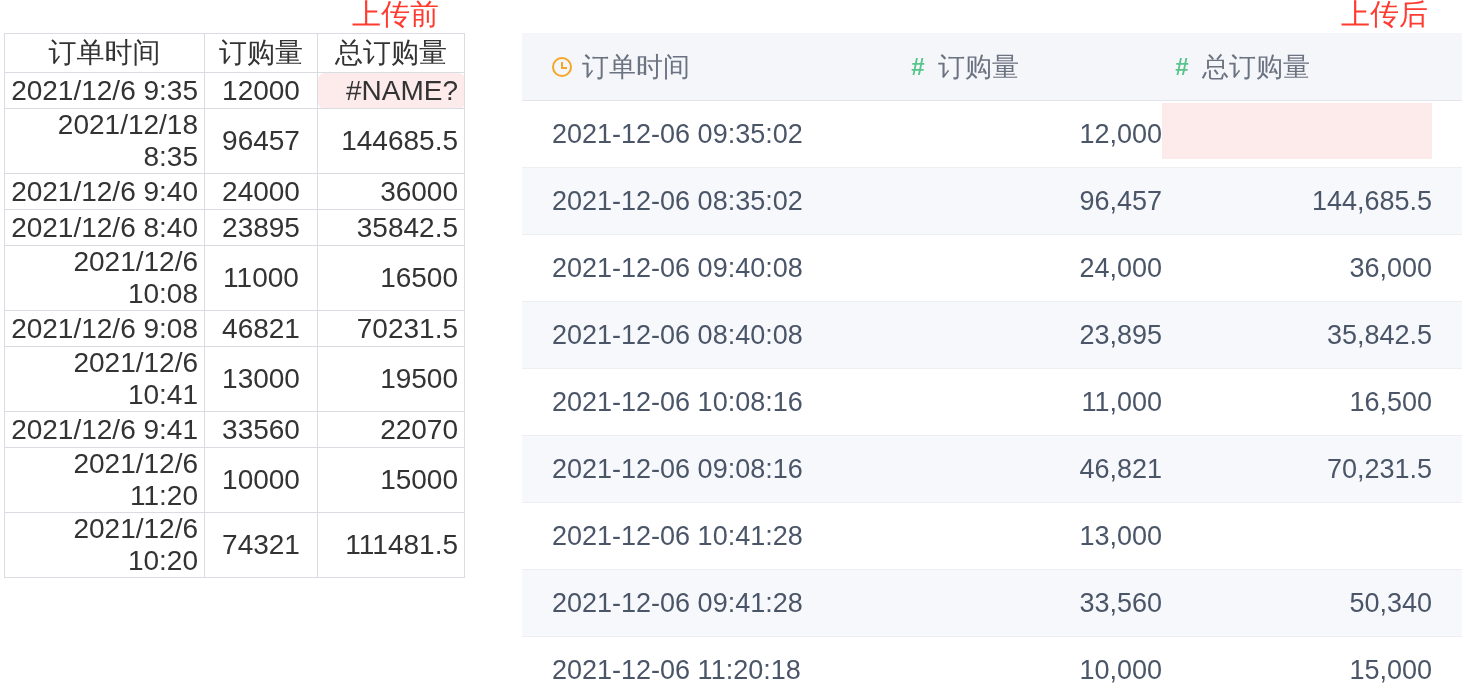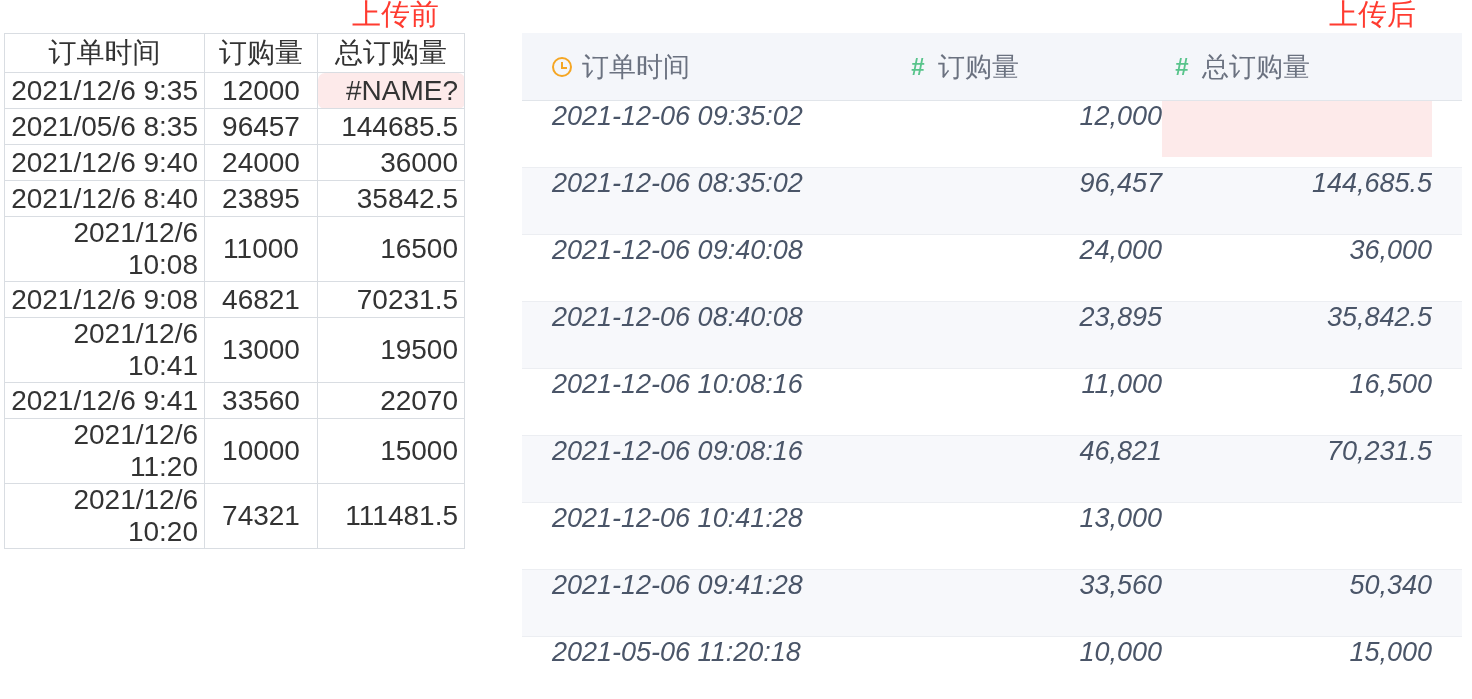--- a/index.html
+++ b/index.html
@@ -18,21 +18,21 @@
     .pane-left { width: 470px; padding-left: 4px; }
     .pane-right { width: 1002px; padding-left: 52px; padding-right: 4px; }
     .label-red {
       color: #ff3b30;
       font-size: 29px;
       font-weight: 500;
       line-height: 1;
       margin-bottom: 4px;
     }
     .label-left { align-self: flex-start; margin-left: 348px; }
-    .label-right { align-self: flex-end; margin-right: 52px; }
+    .label-right { align-self: flex-end; margin-right: 40px; }
 
     
     table.sheet {
       border-collapse: collapse;
       table-layout: fixed;
       width: 460px;
       font-size: 28px;
       color: #333;
     }
     table.sheet th, table.sheet td {
@@ -57,23 +57,22 @@
     }
     .dt-row { display: flex; }
     .dt-head {
       background: #f4f6fa;
       height: 68px;
       align-items: center;
       border-bottom: 1px solid #e1e5ea;
     }
     .dt-body-row {
       height: 67px;
-      align-items: flex-start;
+      align-items: center;
       border-bottom: 1px solid #eceef2;
-      font-style: italic;
     }
     .dt-body-row.even { background: #f7f8fb; }
     .dt-body-row.odd { background: #ffffff; }
     .dt .c1 { width: 376px; padding-left: 30px; text-align: left; }
     .dt .c2 { width: 264px; text-align: right; }
     .dt .c3 { width: 300px; padding-right: 30px; text-align: right; }
     .dt-head .c1, .dt-head .c2, .dt-head .c3 {
       color: #6b7280;
       display: flex; align-items: center;
       padding-right: 0; padding-left: 30px; text-align: left;
@@ -118,21 +117,21 @@
         <th>总订购量</th>
       </tr>
     </thead>
     <tbody id="sheet-body">
         <tr>
           <td class="c1">2021/12/6 9:35</td>
           <td class="c2">12000</td>
           <td class="c3 name-err">#NAME?</td>
         </tr>
         <tr>
-          <td class="c1">2021/05/6 8:35</td>
+          <td class="c1">2021/12/18 8:35</td>
           <td class="c2">96457</td>
           <td class="c3">144685.5</td>
         </tr>
         <tr>
           <td class="c1">2021/12/6 9:40</td>
           <td class="c2">24000</td>
           <td class="c3">36000</td>
         </tr>
         <tr>
           <td class="c1">2021/12/6 8:40</td>
@@ -280,21 +279,21 @@
               <span>33,560</span>
             </div>
           </div>
           <div class="c3">
             <div class="cell-wrap right">
               <span>50,340</span>
             </div>
           </div>
         </div>
         <div class="dt-row dt-body-row odd">
-          <div class="c1"><span>2021-05-06 11:20:18</span></div>
+          <div class="c1"><span>2021-12-06 11:20:18</span></div>
           <div class="c2">
             <div class="cell-wrap right">
               <span>10,000</span>
             </div>
           </div>
           <div class="c3">
             <div class="cell-wrap right">
               <span>15,000</span>
             </div>
           </div>

